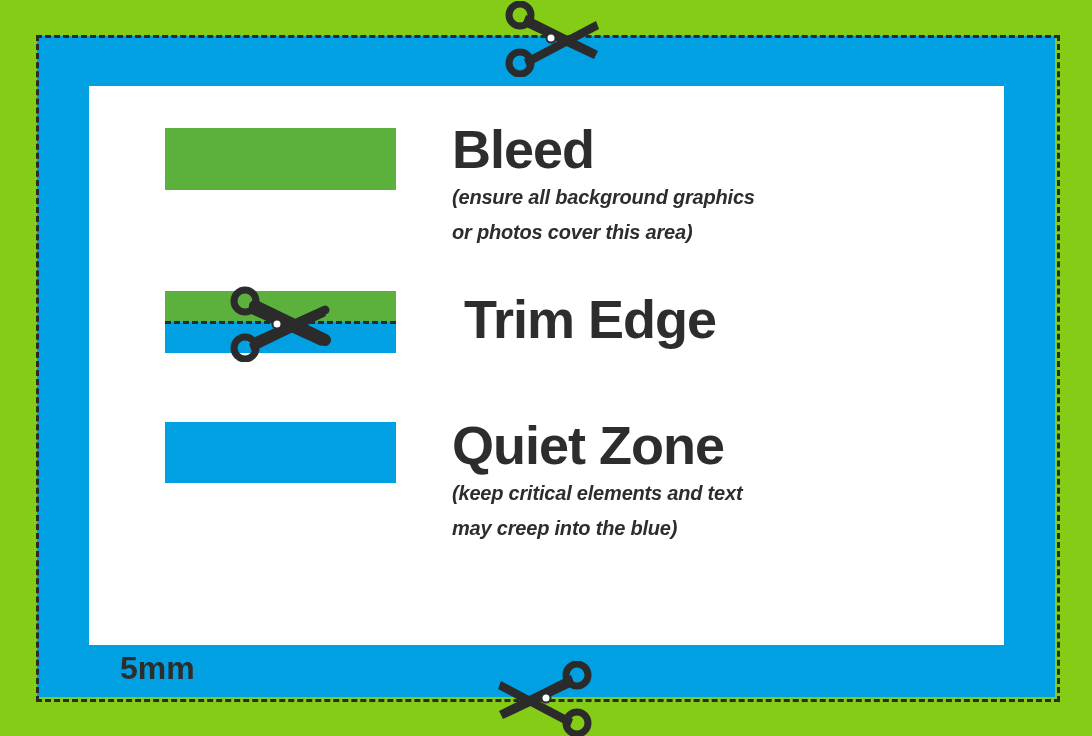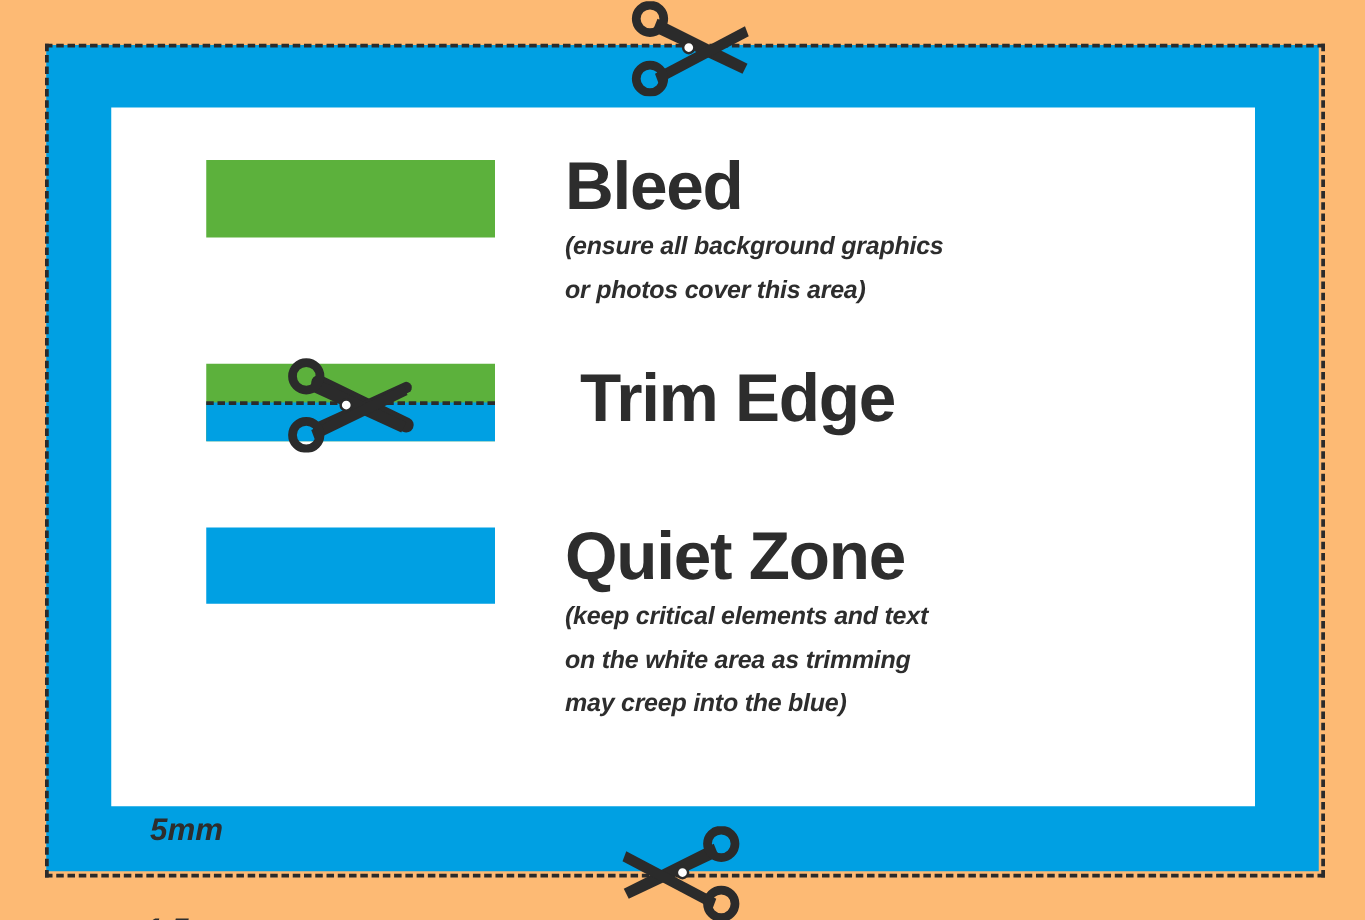--- a/index.html
+++ b/index.html
@@ -9,21 +9,21 @@
   }
   body {
     font-family: "Liberation Sans", sans-serif;
   }
 
   #artboard {
     position: relative;
     width: 1092px;
     height: 736px;
     overflow: hidden;
-    background: #fdba74;       
+    background: #84cc16;       
   }
 
   
   .region-blue {
     position: absolute;
     left: 37px;
     top: 36px;
     width: 1018px;
     height: 661px;
     background: #00A0E3;       
@@ -133,22 +133,21 @@
   .block-trim  { top: 292px; margin-left: 12px; }
   .block-quiet { top: 418px; }
   .block .heading { margin: 0 0 4px 0; }
   .block .subtext { margin: 0; }
 
   
   .measure {
     position: absolute;
     color: #2D2D2D;
     font-weight: bold;
-    font-style: italic;
-    font-size: 25px;
+    font-size: 32px;
     line-height: 1;
     white-space: nowrap;
   }
   .measure-5mm   { left: 120px; top: 652px; }
   .measure-15mm  { left: 116px; top: 732px; }
 </style>
 </head>
 <body>
 
 <div id="artboard">
@@ -210,21 +209,20 @@
       <div class="subtext">or photos cover this area)</div>
     </div>
 
     <div class="block block-trim">
       <div class="heading">Trim Edge</div>
     </div>
 
     <div class="block block-quiet">
       <div class="heading">Quiet Zone</div>
       <div class="subtext">(keep critical elements and text</div>
-      <div class="subtext">on the white area as trimming</div>
       <div class="subtext">may creep into the blue)</div>
     </div>
 
   </div>
 
   <div class="measure measure-5mm">5mm</div>
   <div class="measure measure-15mm">1.5mm</div>
 
 </div>
 

